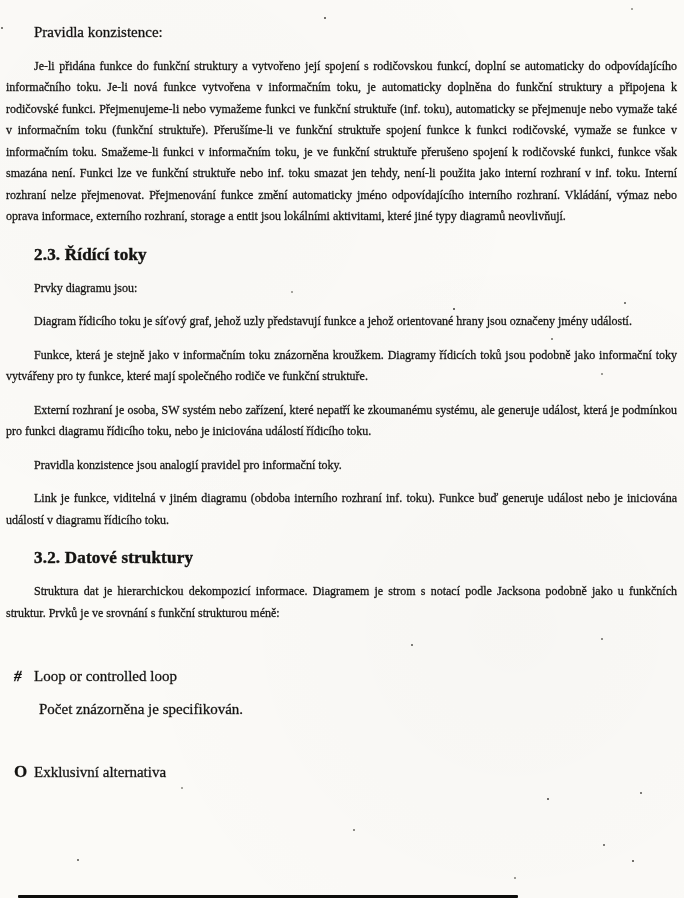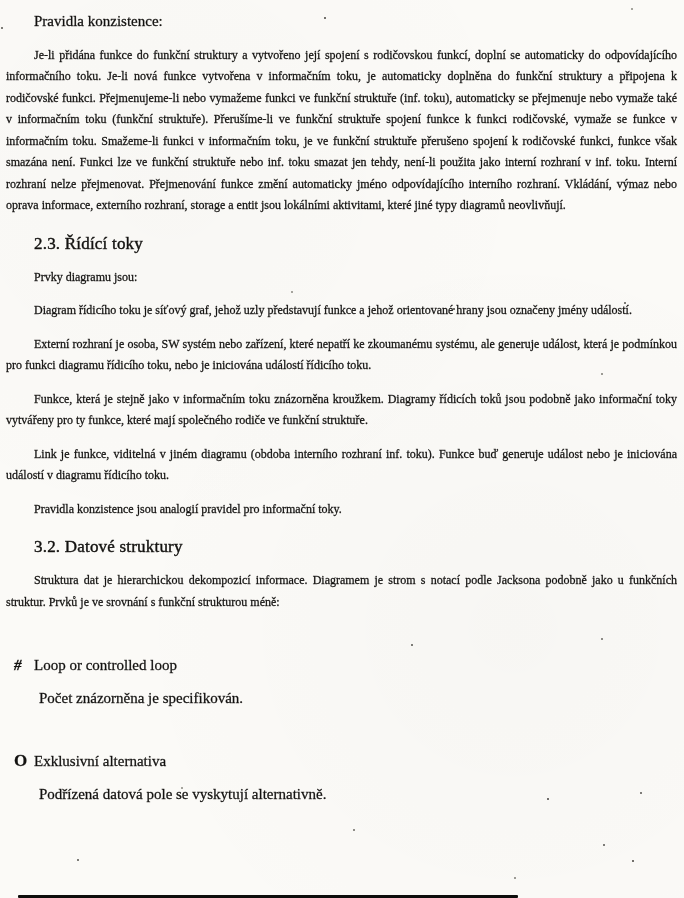--- a/index.html
+++ b/index.html
@@ -5,21 +5,21 @@
   html, body {
     margin: 0;
     padding: 0;
     background: #fbfaf7;
   }
   .page {
     position: relative;
     width: 684px;
     height: 898px;
     box-sizing: border-box;
-    padding: 9px 7px 0 6px;
+    padding: 20px 7px 0 6px;
     overflow: hidden;
     background:
       radial-gradient(circle at 25% 20%, rgba(0,0,0,0.012), transparent 45%),
       radial-gradient(circle at 75% 70%, rgba(0,0,0,0.015), transparent 50%),
       #fbfaf7;
     color: #131210;
     font-family: "Liberation Serif", "DejaVu Serif", serif;
     -webkit-text-stroke: 0.3px rgba(19,18,16,0.85);
   }
   .lead-label {
@@ -35,21 +35,21 @@
     text-align: justify;
     text-indent: 28px;
   }
   .para.no-justify {
     text-align: left;
   }
   h2.section-heading {
     margin: 16px 0 0;
     font-size: 17px;
     line-height: 22px;
-    font-weight: normal;
+    font-weight: bold;
     text-indent: 28px;
     letter-spacing: 0.2px;
     -webkit-text-stroke: 0.45px rgba(19,18,16,0.9);
   }
   .ds-item { margin: 0; }
   .ds-head {
     display: flex;
     align-items: baseline;
     margin: 13px 0 0;
     font-size: 15px;
@@ -121,44 +121,43 @@
   <p class="lead-label">Pravidla konzistence:</p>
 
   <p class="para">Je-li přidána funkce do funkční struktury a vytvořeno její spojení s rodičovskou funkcí, doplní se automaticky do odpovídajícího informačního toku. Je-li nová funkce vytvořena v informačním toku, je automaticky doplněna do funkční struktury a připojena k rodičovské funkci. Přejmenujeme-li nebo vymažeme funkci ve funkční struktuře (inf. toku), automaticky se přejmenuje nebo vymaže také v informačním toku (funkční struktuře). Přerušíme-li ve funkční struktuře spojení funkce k funkci rodičovské, vymaže se funkce v informačním toku. Smažeme-li funkci v informačním toku, je ve funkční struktuře přerušeno spojení k rodičovské funkci, funkce však smazána není. Funkci lze ve funkční struktuře nebo inf. toku smazat jen tehdy, není-li použita jako interní rozhraní v inf. toku. Interní rozhraní nelze přejmenovat. Přejmenování funkce změní automaticky jméno odpovídajícího interního rozhraní. Vkládání, výmaz nebo oprava informace, externího rozhraní, storage a entit jsou lokálními aktivitami, které jiné typy diagramů neovlivňují.</p>
 
   <h2 class="section-heading">2.3. Řídící toky</h2>
 
   <p class="para no-justify">Prvky diagramu jsou:</p>
 
   <p class="para">Diagram řídicího toku je síťový graf, jehož uzly představují funkce a jehož orientované hrany jsou označeny jmény událostí.</p>
 
+  <p class="para">Funkce, která je stejně jako v informačním toku znázorněna kroužkem. Diagramy řídicích toků jsou podobně jako informační toky vytvářeny pro ty funkce, které mají společného rodiče ve funkční struktuře.</p>
+
   <p class="para">Externí rozhraní je osoba, SW systém nebo zařízení, které nepatří ke zkoumanému systému, ale generuje událost, která je podmínkou pro funkci diagramu řídicího toku, nebo je iniciována událostí řídicího toku.</p>
 
-  <p class="para">Funkce, která je stejně jako v informačním toku znázorněna kroužkem. Diagramy řídicích toků jsou podobně jako informační toky vytvářeny pro ty funkce, které mají společného rodiče ve funkční struktuře.</p>
+  <p class="para no-justify">Pravidla konzistence jsou analogií pravidel pro informační toky.</p>
 
   <p class="para">Link je funkce, viditelná v jiném diagramu (obdoba interního rozhraní inf. toku). Funkce buď generuje událost nebo je iniciována událostí v diagramu řídicího toku.</p>
-
-  <p class="para no-justify">Pravidla konzistence jsou analogií pravidel pro informační toky.</p>
 
   <h2 class="section-heading">3.2. Datové struktury</h2>
 
   <p class="para">Struktura dat je hierarchickou dekompozicí informace. Diagramem je strom s notací podle Jacksona podobně jako u funkčních struktur. Prvků je ve srovnání s funkční strukturou méně:</p>
 
   <div class="ds-item">
     <div class="ds-head">
       <span class="ds-bullet hash">#</span>
       <span class="ds-title">Loop or controlled loop</span>
     </div>
     <p class="ds-desc">Počet znázorněna je specifikován.</p>
   </div>
 
   <div class="ds-item">
     <div class="ds-head">
       <span class="ds-bullet circle">O</span>
       <span class="ds-title">Exklusivní alternativa</span>
     </div>
-    <p class="ds-desc">Podřízená datová pole se vyskytují alternativně.</p>
   </div>
 
   <div class="speckles"></div>
   <div class="edge-line"></div>
 
 </div>
 
 </body></html>

